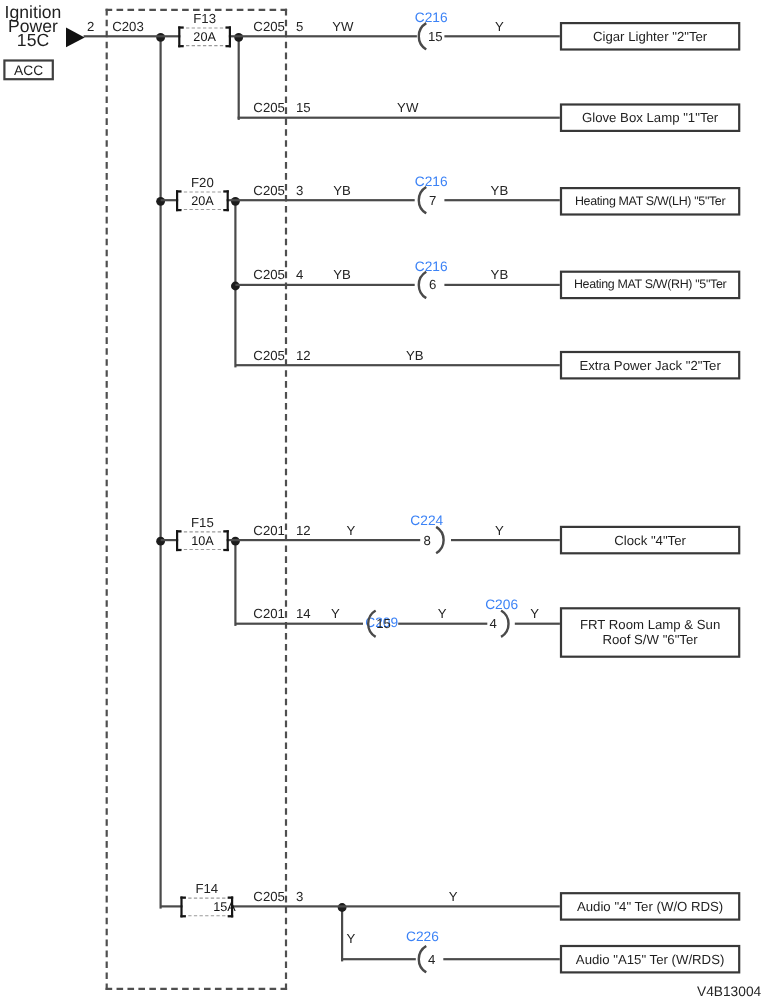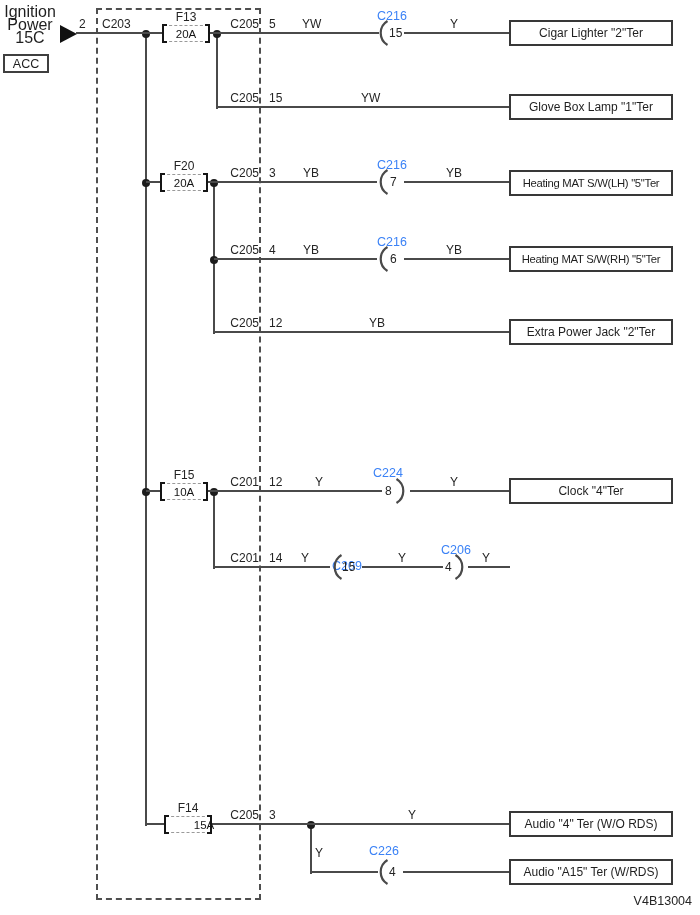--- a/index.html
+++ b/index.html
@@ -165,20 +165,24 @@
   <div class="pinlbl" style="left:342px;top:560px;">15</div>
   <div class="lbl" style="left:398px;top:551px;">Y</div>
   <div class="cname" style="left:438px;top:544px;width:36px;">C206</div>
   <div class="pinlbl" style="left:445px;top:560px;">4</div>
   <div class="arc" style="left:454px;top:554px;">
     <svg width="13" height="26" viewBox="0 0 13 26">
         <path d="M1.5 1 A 14 14 0 0 1 1.5 25" fill="none" stroke="#4a4a4a" stroke-width="2.2"></path>
       </svg>
   </div>
   <div class="lbl" style="left:482px;top:551px;">Y</div>
+  <div class="tbox" style="top:552px;height:46px;flex-direction:column;">
+    <span>FRT Room Lamp &amp; Sun</span>
+    <span>Roof S/W "6"Ter</span>
+  </div>
 
   <div class="hl" style="left:146px;top:823px;width:363px;"></div>
   <div class="fuselbl" style="left:166px;top:802px;">F14</div>
   <div class="fusebox" style="left:166px;top:816px;padding-left:32px;">
       <span>15A</span>
     </div>
   <div class="connlbl" style="left:219px;top:808px;">C205</div>
   <div class="pinlbl" style="left:269px;top:808px;">3</div>
   <div class="lbl" style="left:408px;top:808px;">Y</div>
   <div class="tbox" style="top:811px;">Audio "4" Ter (W/O RDS)</div>

